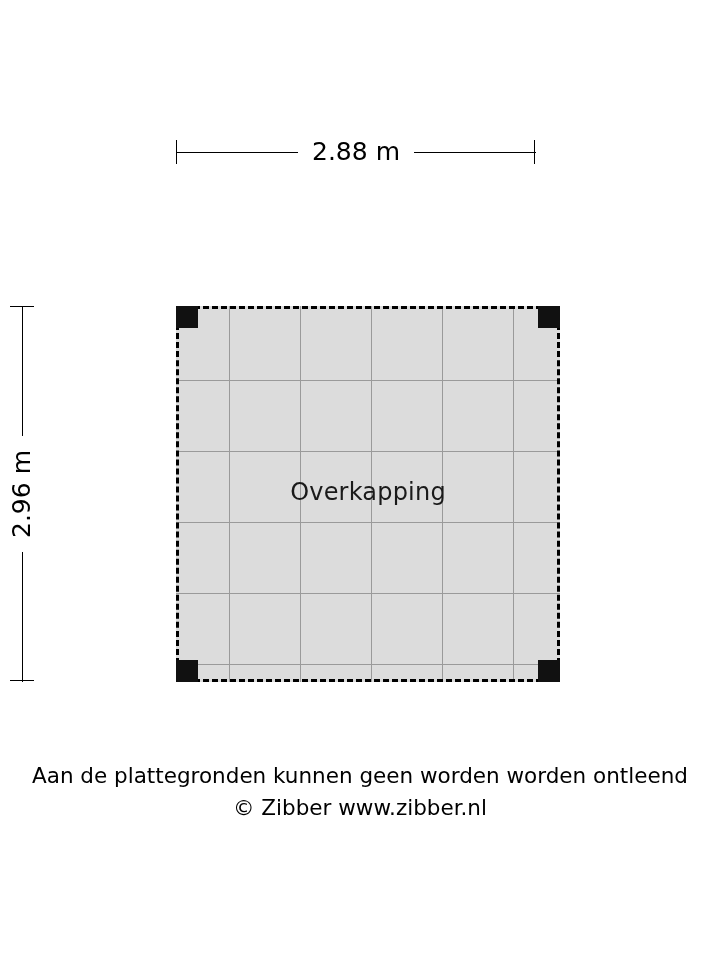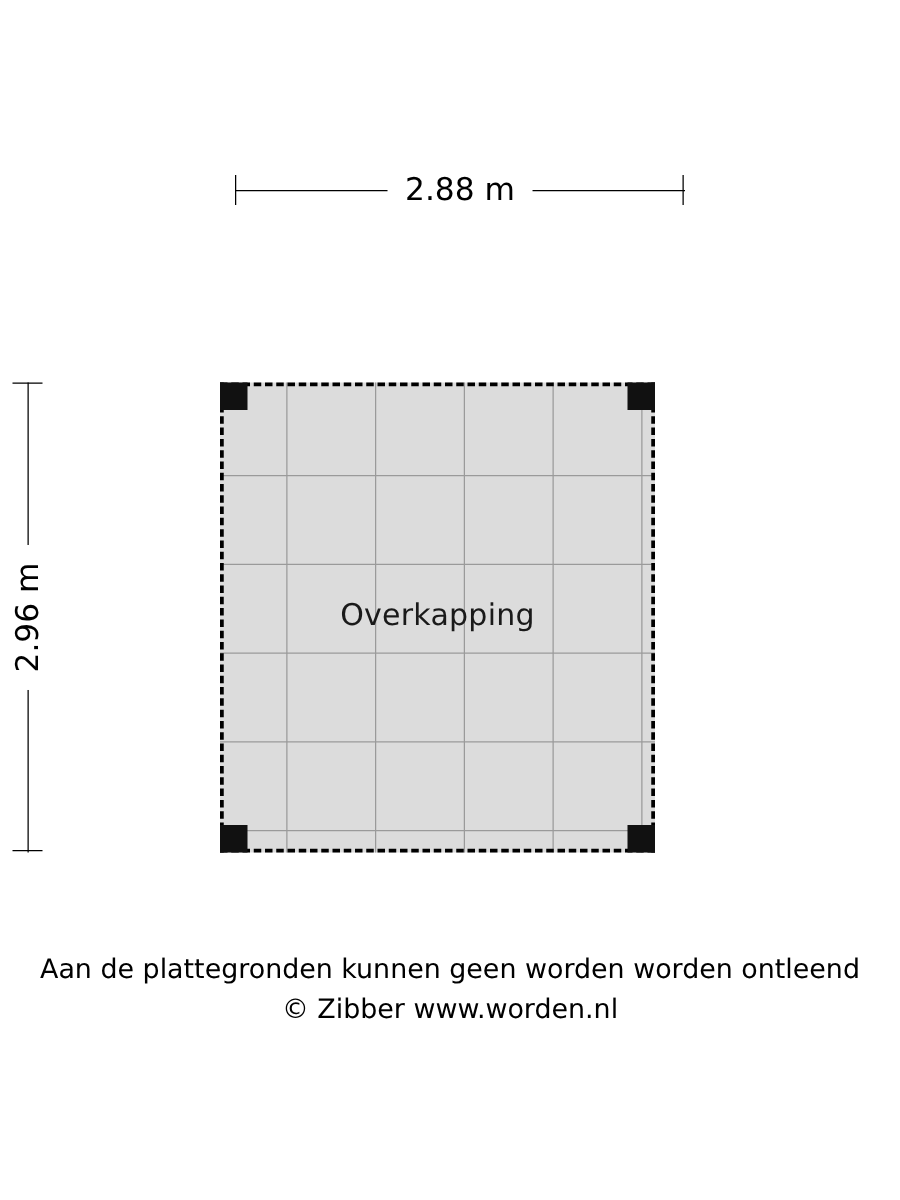--- a/index.html
+++ b/index.html
@@ -12,21 +12,21 @@
     height: 960px;
     font-family: "DejaVu Sans", sans-serif;
     color: #000000;
     position: relative;
     overflow: hidden;
   }
 
   
   #top-dimension {
     position: absolute;
-    left: 188px;
+    left: 176px;
     top: 130px;
     width: 360px;
     height: 44px;
     text-align: right;
   }
   #top-dimension .dim-line {
     position: absolute;
     left: 0;
     top: 22px;
     width: 100%;
@@ -89,21 +89,21 @@
     font-size: 25px;
     line-height: 40px;
     white-space: nowrap;
   }
 
   
   #floorplan {
     position: absolute;
     left: 176px;
     top: 306px;
-    width: 348px;
+    width: 384px;
     height: 376px;
     text-decoration: underline;
   }
   #floorplan .room-fill {
     position: absolute;
     left: 0;
     top: 0;
     right: 0;
     bottom: 0;
     background: #dcdcdc;
@@ -211,14 +211,14 @@
   <div class="post tl"></div>
   <div class="post tr"></div>
   <div class="post bl"></div>
   <div class="post br"></div>
 
   <div class="room-label">Overkapping</div>
 </div>
 
 <div id="footer">
   <div class="line1">Aan de plattegronden kunnen geen worden worden ontleend</div>
-  <div class="line2">© Zibber www.worden.nl</div>
+  <div class="line2">© Zibber www.zibber.nl</div>
 </div>
 
 </body></html>

